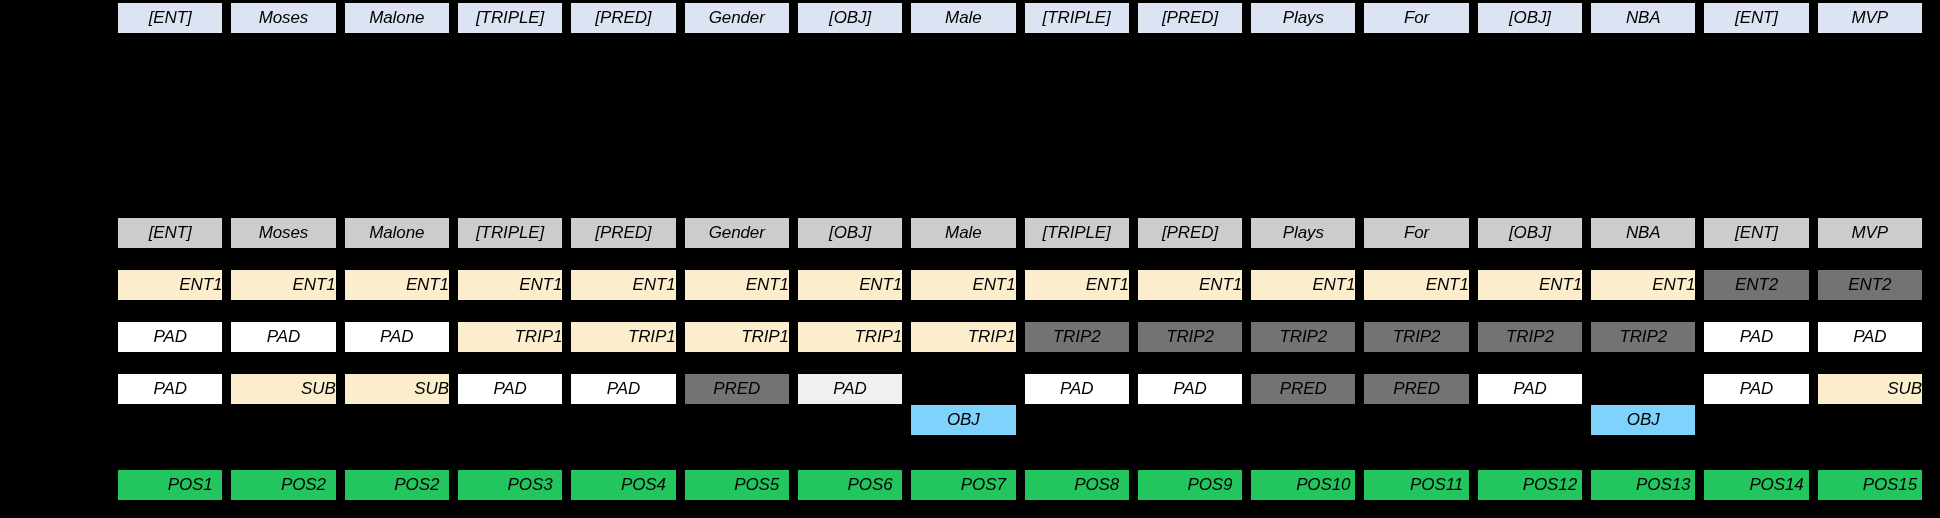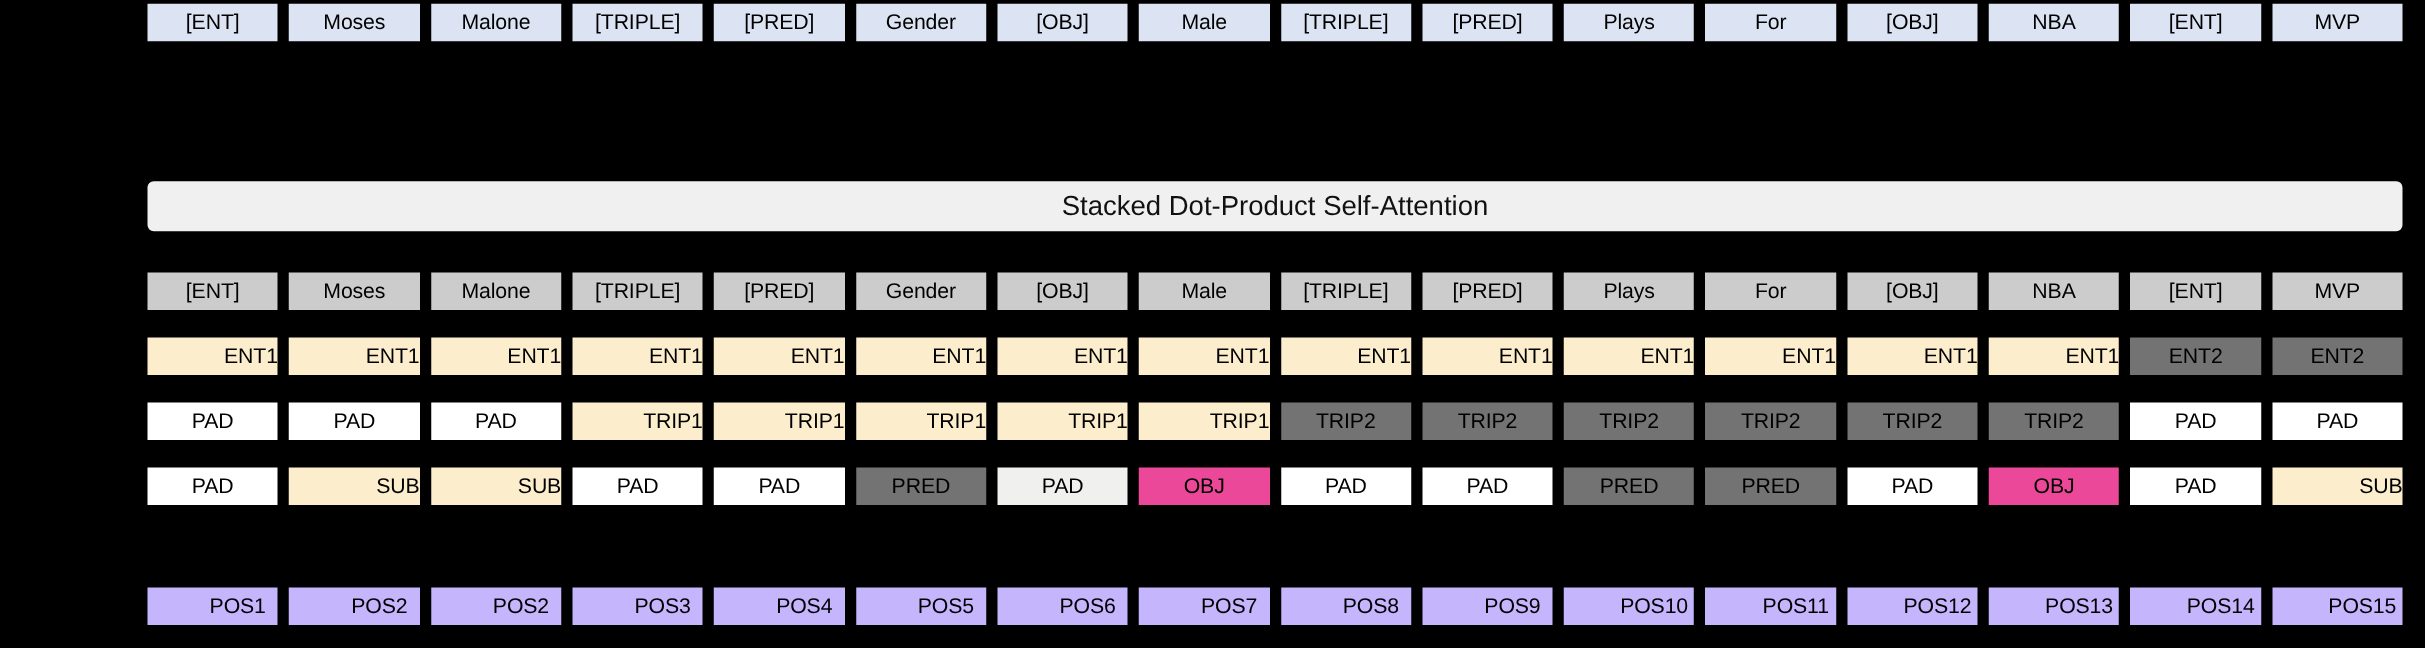--- a/index.html
+++ b/index.html
@@ -12,20 +12,21 @@
     height: 518px;
     font-family: "Liberation Sans", sans-serif;
     overflow: hidden;
   }
 
   #canvas {
     position: relative;
     width: 1940px;
     height: 394px;
     background: #000000;
+    font-style: italic;
   }
 
   
   .token-row {
     position: absolute;
     left: 118px;
     width: 1804px;
     display: grid;
     grid-template-columns: repeat(16, 1fr);
     column-gap: 9px;
@@ -44,22 +45,22 @@
     letter-spacing: -0.1px;
   }
 
   
   .c-input   { background: #dce3f2; }
   .c-gray    { background: #cccccc; }
   .c-cream   { background: #fceecd; text-align: right; }
   .c-blue    { background: #737373; }
   .c-white   { background: #ffffff; }
   .c-offwhite{ background: #f0f0ee; }
-  .c-green   { background: #ec4899; }
-  .c-purple  { background: #c4b5fd; padding-left: 40px; }
+  .c-green   { background: #7dd3fc; margin-top: 31px; }
+  .c-purple  { background: #22c55e; padding-left: 40px; }
 
   
   #attention-bar {
     position: absolute;
     left: 118px;
     top: 145px;
     width: 1804px;
     height: 40px;
     background: #f0f0f0;
     border-radius: 5px;
@@ -99,23 +100,20 @@
       <div class="cell c-input">[TRIPLE]</div>
       <div class="cell c-input">[PRED]</div>
       <div class="cell c-input">Plays</div>
       <div class="cell c-input">For</div>
       <div class="cell c-input">[OBJ]</div>
       <div class="cell c-input">NBA</div>
       <div class="cell c-input">[ENT]</div>
       <div class="cell c-input">MVP</div>
     </div>
 
-  <div id="attention-bar">
-    <span class="title">Stacked Dot-Product Self-Attention</span>
-  </div>
 
   <div class="token-row" id="row-tokens">
       <div class="cell c-gray">[ENT]</div>
       <div class="cell c-gray">Moses</div>
       <div class="cell c-gray">Malone</div>
       <div class="cell c-gray">[TRIPLE]</div>
       <div class="cell c-gray">[PRED]</div>
       <div class="cell c-gray">Gender</div>
       <div class="cell c-gray">[OBJ]</div>
       <div class="cell c-gray">Male</div>

